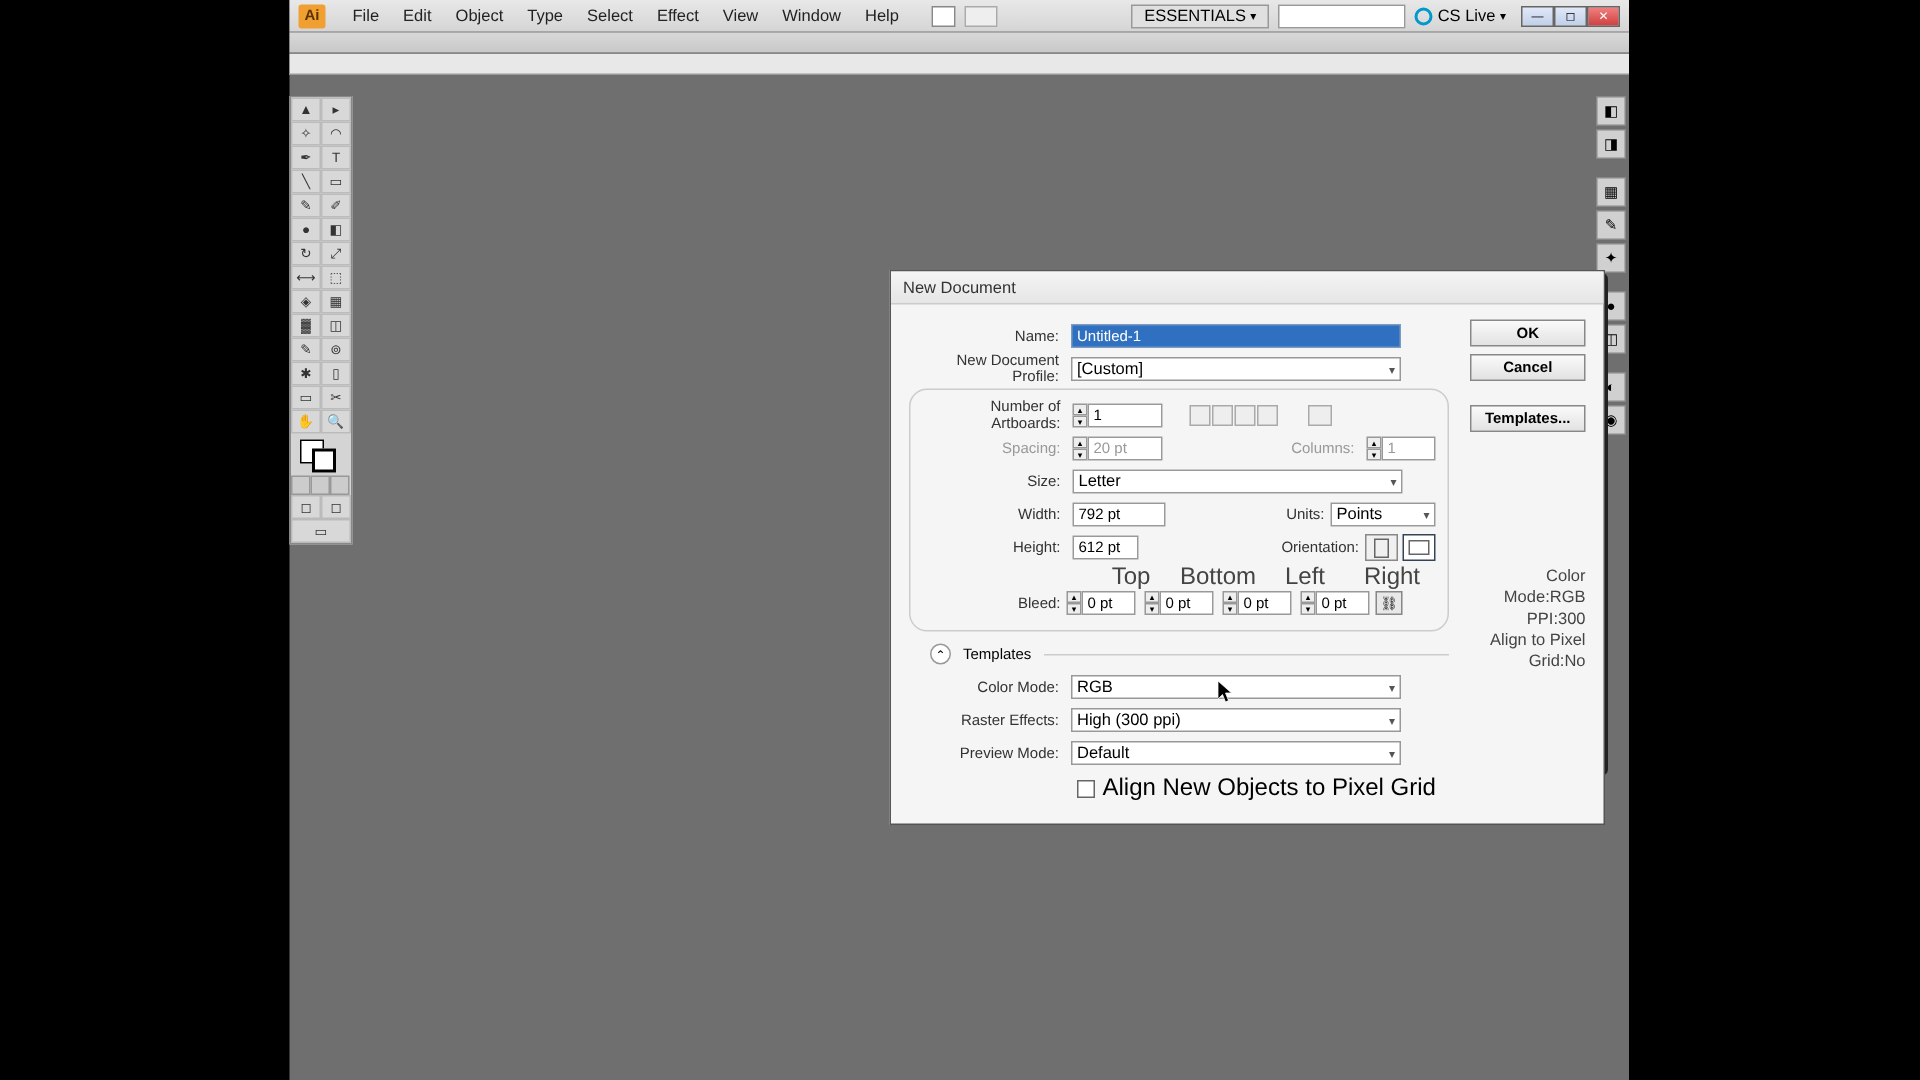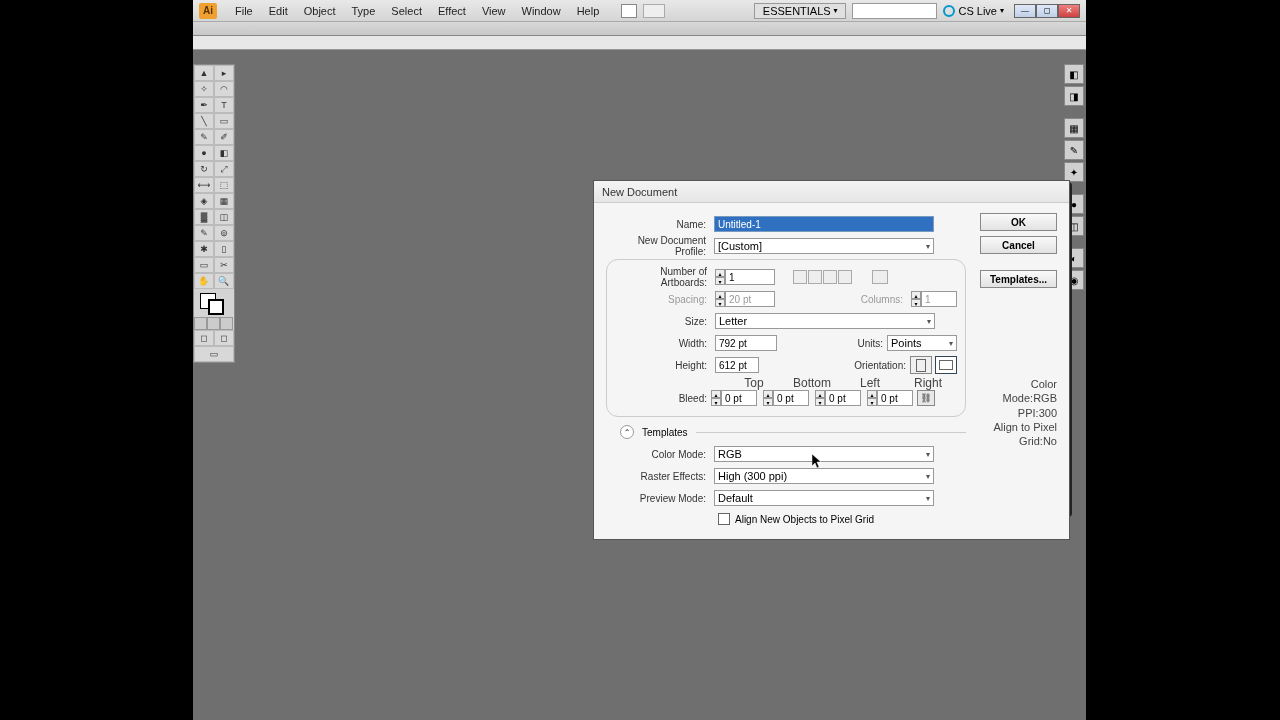--- a/index.html
+++ b/index.html
@@ -55,21 +55,21 @@
 .num-input { width: 50px; height: 16px; border: 1px solid #999; background: #fff; padding: 0 3px; font-size: 10px; }
 .grid-btns { display: flex; gap: 1px; }
 .grid-btn { width: 14px; height: 14px; border: 1px solid #aaa; background: #eee; }
 .section-group { border: 1px solid #ccc; border-radius: 12px; padding: 6px 8px 10px 8px; margin-top: 2px; }
 .units-label { font-size: 10px; color: #333; width: 34px; text-align: right; }
 .orient-btns { display: flex; gap: 3px; }
 .orient-btn { width: 22px; height: 18px; border: 1px solid #888; background: #f0f0f0; display: flex; align-items: center; justify-content: center; }
 .orient-inner-p { width: 10px; height: 13px; border: 1px solid #666; }
 .orient-inner-l { width: 14px; height: 10px; border: 1px solid #666; }
 .bleed-labels { display: flex; margin-left: 110px; gap: 0; }
-.bleed-lbl { width: 58px; text-align: center; font-size: 12px; color: #444; }
+.bleed-lbl { width: 58px; text-align: center; font-size: 16px; color: #444; }
 .bleed-row { display: flex; align-items: center; }
 .bleed-input { width: 36px; }
 .link-btn { width: 18px; height: 16px; border: 1px solid #888; background: #e8e8e8; display: flex; align-items: center; justify-content: center; margin-left: 4px; }
 .adv-header { display: flex; align-items: center; gap: 8px; margin: 8px 0 4px 14px; }
 .collapse-btn { width: 14px; height: 14px; border: 1px solid #999; border-radius: 7px; background: #fff; display: flex; align-items: center; justify-content: center; font-size: 8px; }
 .hr { flex: 1; height: 1px; background: #ccc; }
 .checkbox-row { display: flex; align-items: center; gap: 5px; margin-left: 112px; margin-top: 4px; }
 .checkbox { width: 12px; height: 12px; border: 1px solid #666; background: #fff; }
 .info-block { font-size: 9px; color: #444; text-align: right; margin-top: 84px; line-height: 1.3; }
 .cursor { position: absolute; left: 619px; top: 454px; width: 12px; height: 16px; pointer-events: none; }
@@ -355,21 +355,21 @@
         </div>
         <div class="form-row">
           <div class="form-label">Preview Mode:</div>
           <div class="dropdown" style="width:220px">
               <span>Default</span>
               <span class="dropdown-arrow">▾</span>
             </div>
         </div>
         <div class="checkbox-row">
           <div class="checkbox"></div>
-          <div style="font-size:10px">Align New Objects to Pixel Grid</div>
+          <div style="font-size:16px">Align New Objects to Pixel Grid</div>
         </div>
       </div>
       <div class="dialog-right">
         <div class="dlg-btn">OK</div>
         <div class="dlg-btn">Cancel</div>
         <div style="height:6px"></div>
         <div class="dlg-btn">Templates...</div>
         <div class="info-block">
           <div>Color Mode:RGB</div>
           <div>PPI:300</div>

